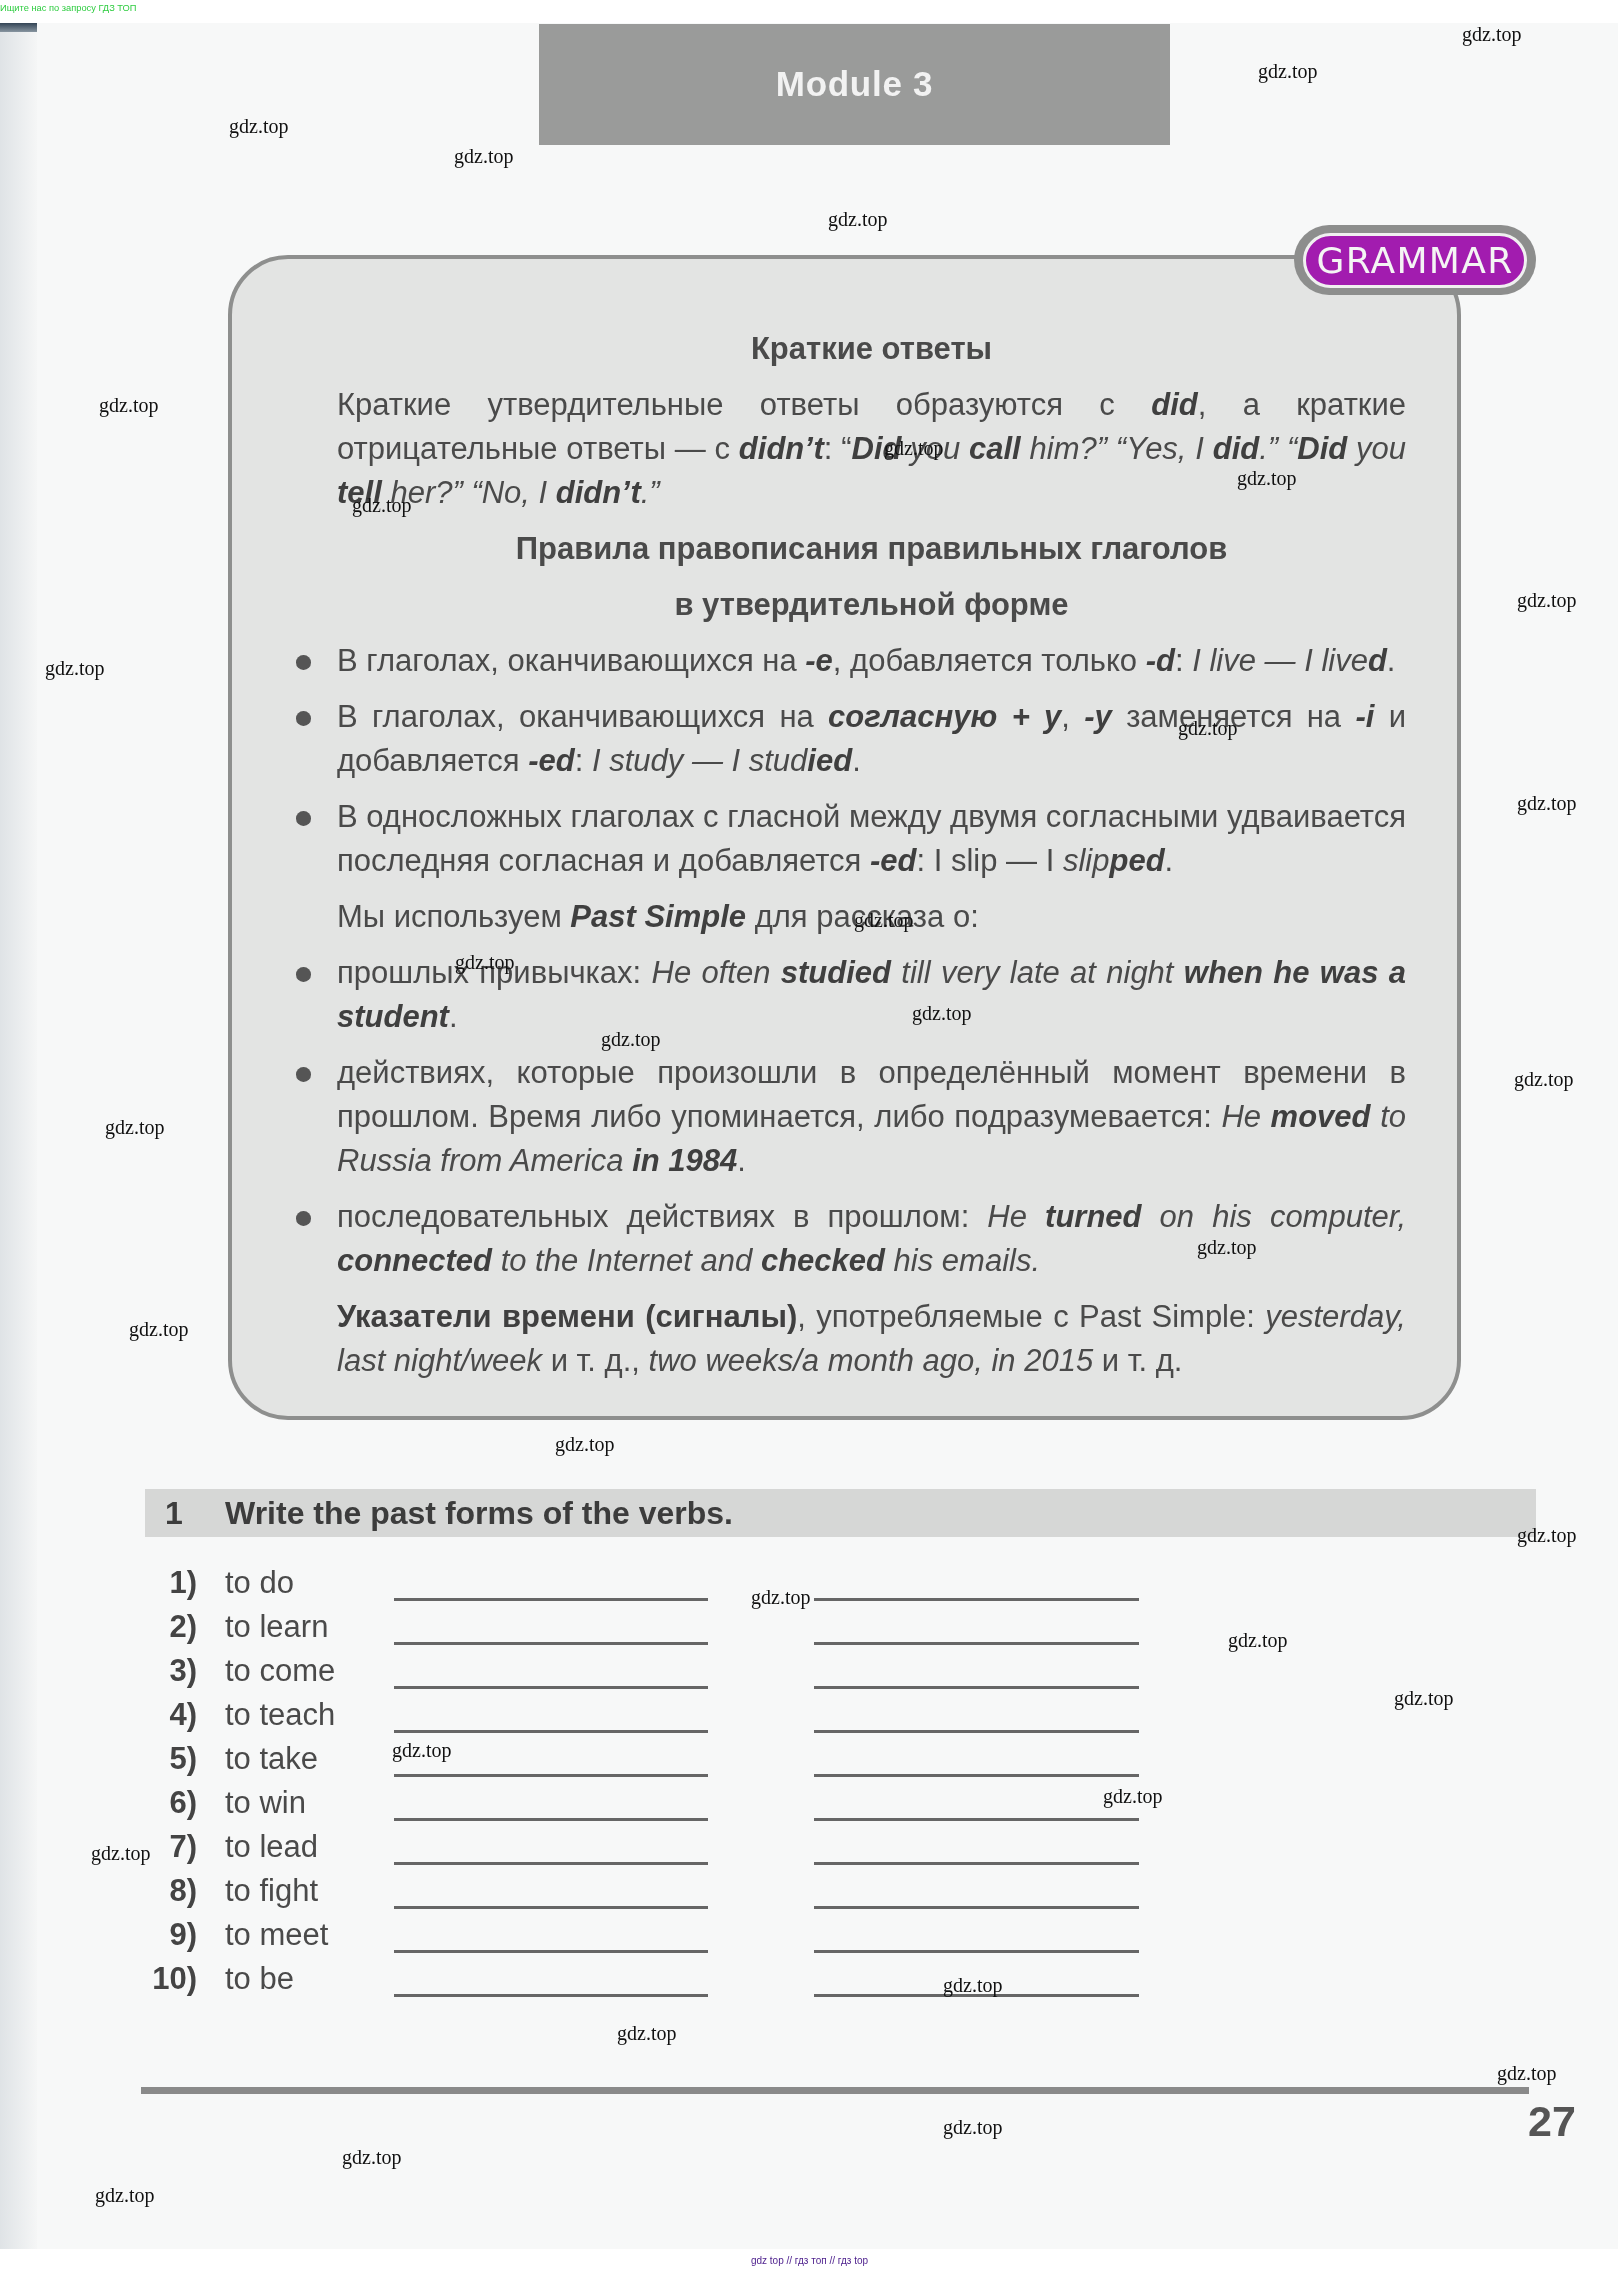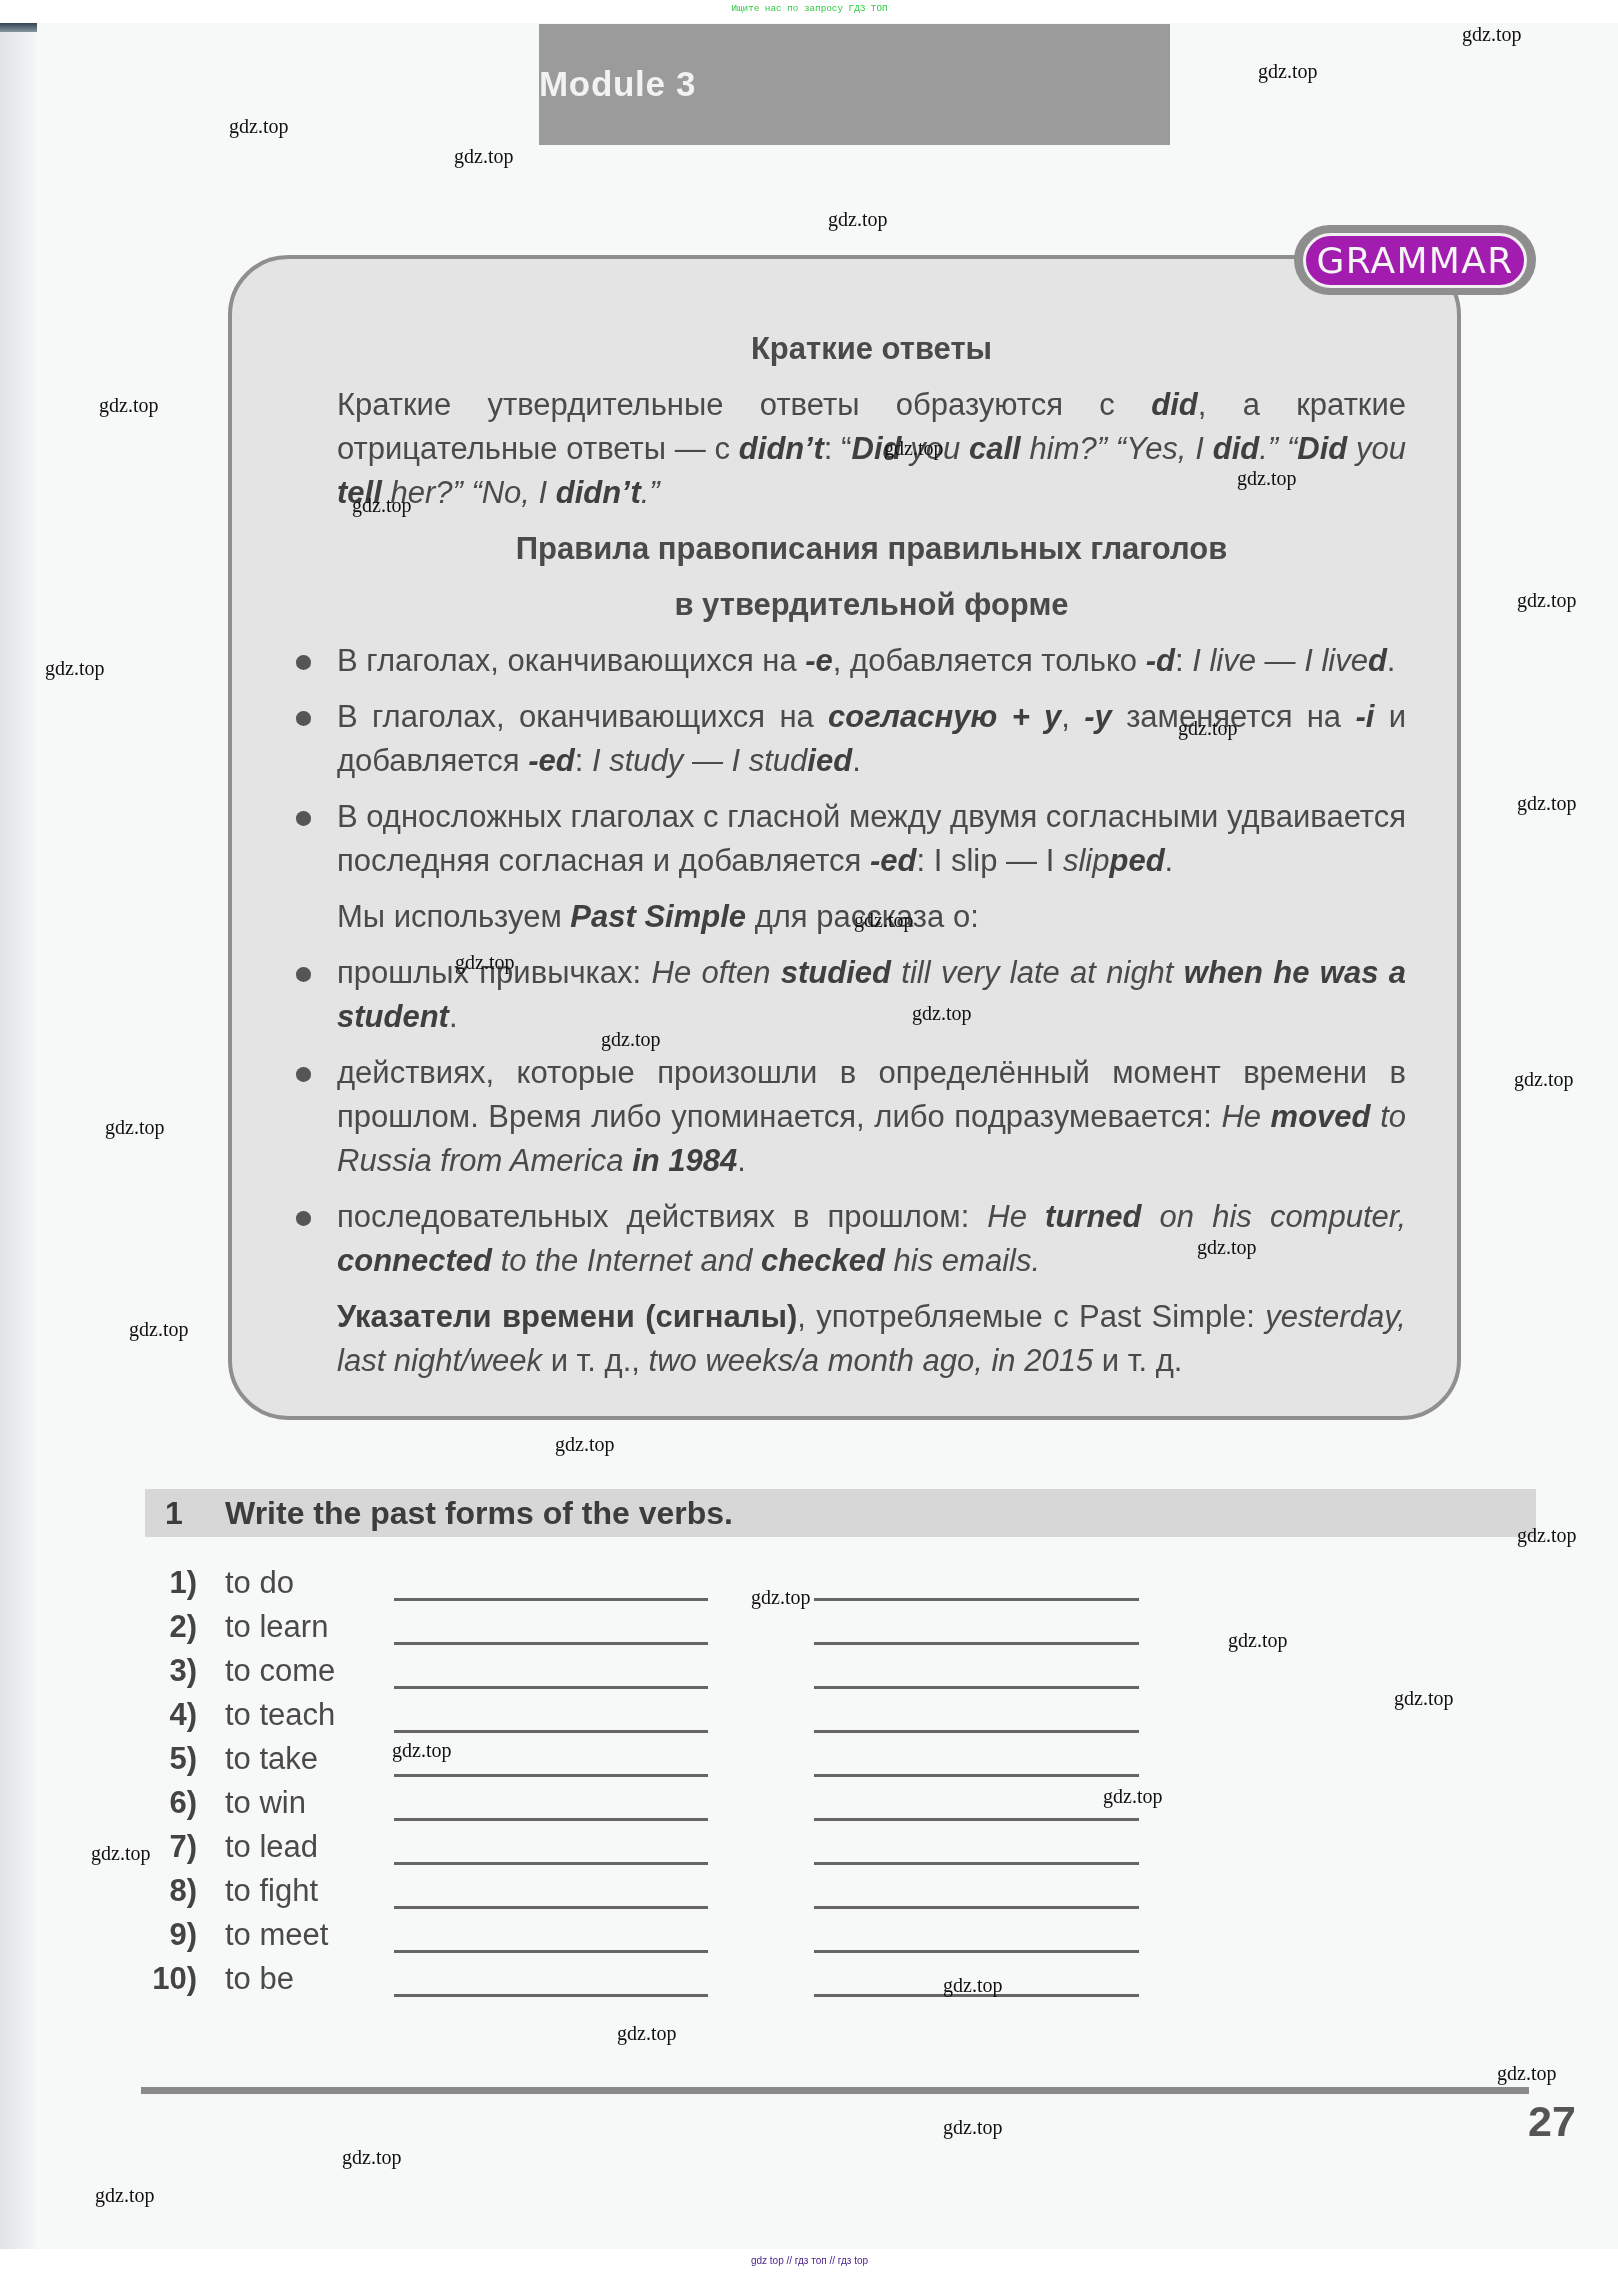--- a/index.html
+++ b/index.html
@@ -4,39 +4,39 @@
 <style>
   html, body { margin:0; padding:0; }
   body {
     width:1619px; height:2273px; position:relative; overflow:hidden;
     background:#ffffff;
     font-family:"Liberation Sans", sans-serif;
     color:#4a4a4a;
   }
   .top-banner {
     position:absolute; left:0; top:0; width:1619px; height:23px;
-    background:#ffffff; text-align:center;
-    font-size:9.3px; line-height:17.4px; color:#2ecc40;font-family:Liberation Mono, monospace;
+    background:#ffffff; text-align:left;
+    font-size:9.3px; line-height:17.4px; color:#2ecc40;
   }
   .page {
     position:absolute; left:0; top:23px; width:1619px; height:2226px;
     background:#f7f8f8;
   }
   .page-spine {
     position:absolute; left:0; top:0; width:37px; height:100%;
     background:linear-gradient(to right,#dfe3e6 0%,#eef0f1 70%,#f5f6f6 100%);
   }
   .spine-dark {
     position:absolute; left:0; top:0; width:37px; height:9.3px;
     background:linear-gradient(to bottom,#334455,#8895a0);
   }
   .module-box {
     position:absolute; left:539px; top:0.7px; width:631px; height:121px;
     background:#9a9b9a; color:#f2f2f2;
-    display:flex; align-items:center; justify-content:flex-start;
+    display:flex; align-items:center; justify-content:center;
     font-size:35px; font-weight:bold; letter-spacing:0.7px;
   }
   .grammar-box {
     position:absolute; left:228px; top:232px; width:1233px; height:1165px;
     background:#e3e4e3; border:4.7px solid #8e8f8e;
     border-radius:60px; box-sizing:border-box;
   }
   .grammar-pill {
     position:absolute; left:1294px; top:202px; width:242px; height:70px;
     background:#8d8e8d; border-radius:37px;

